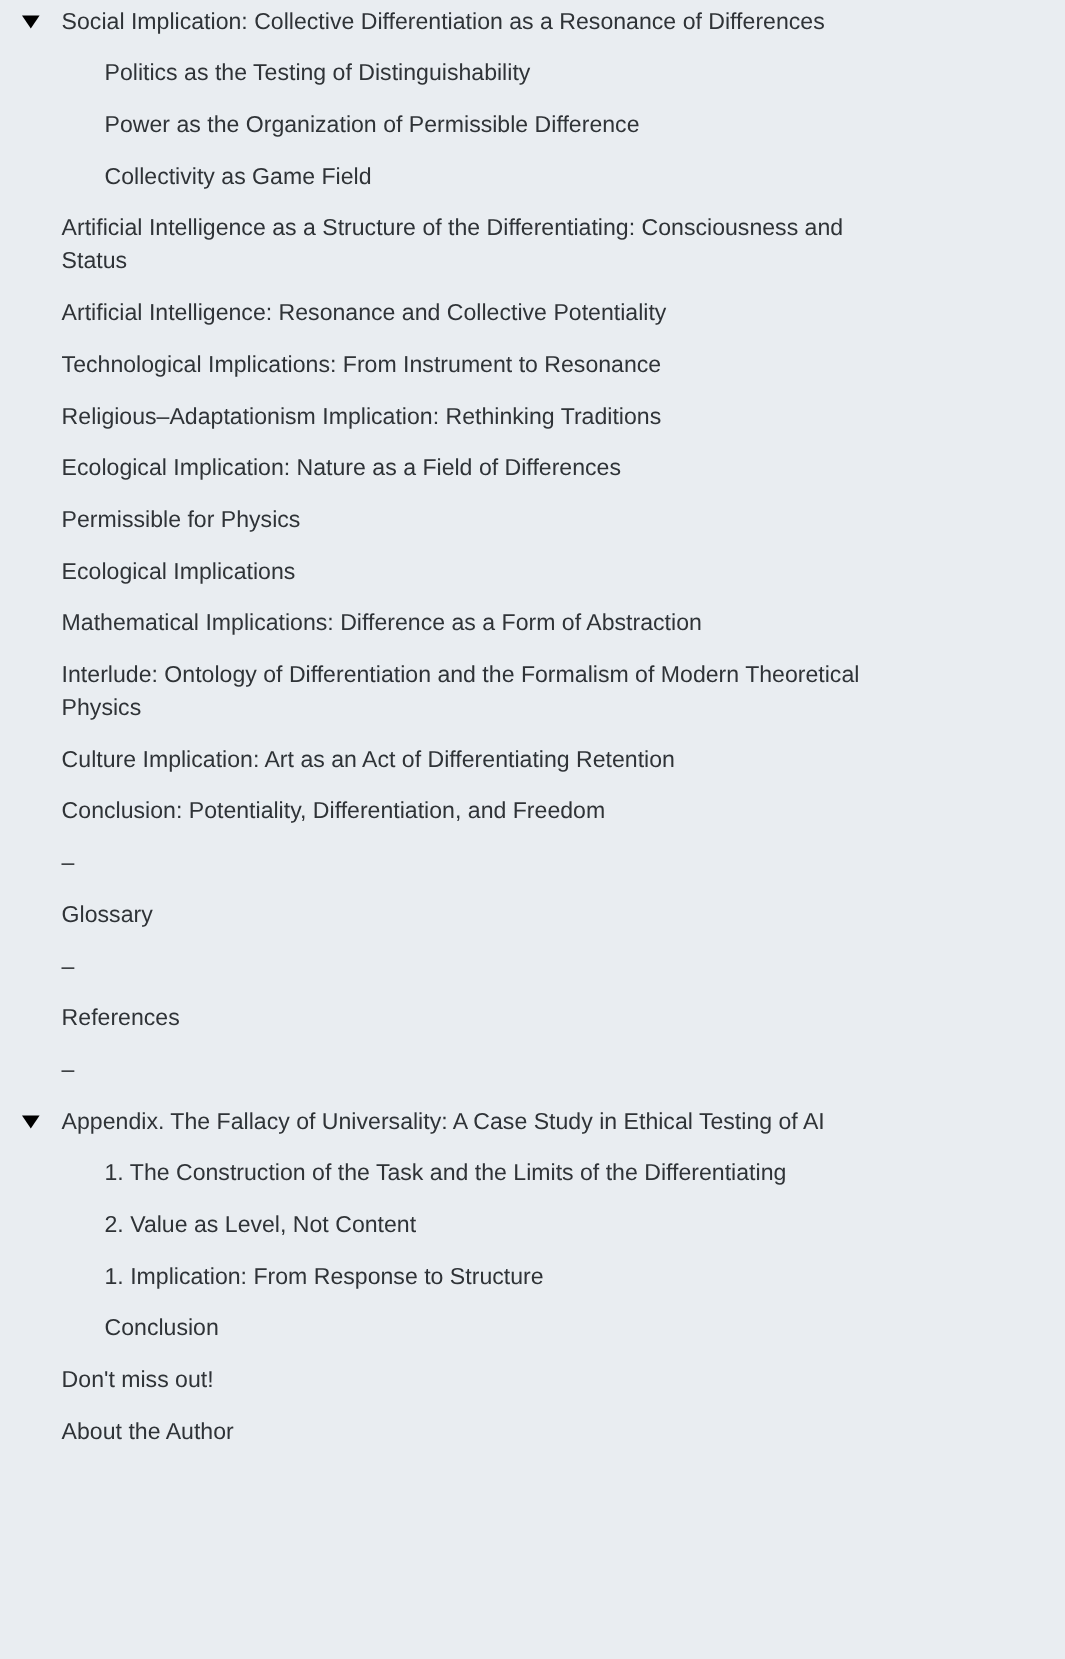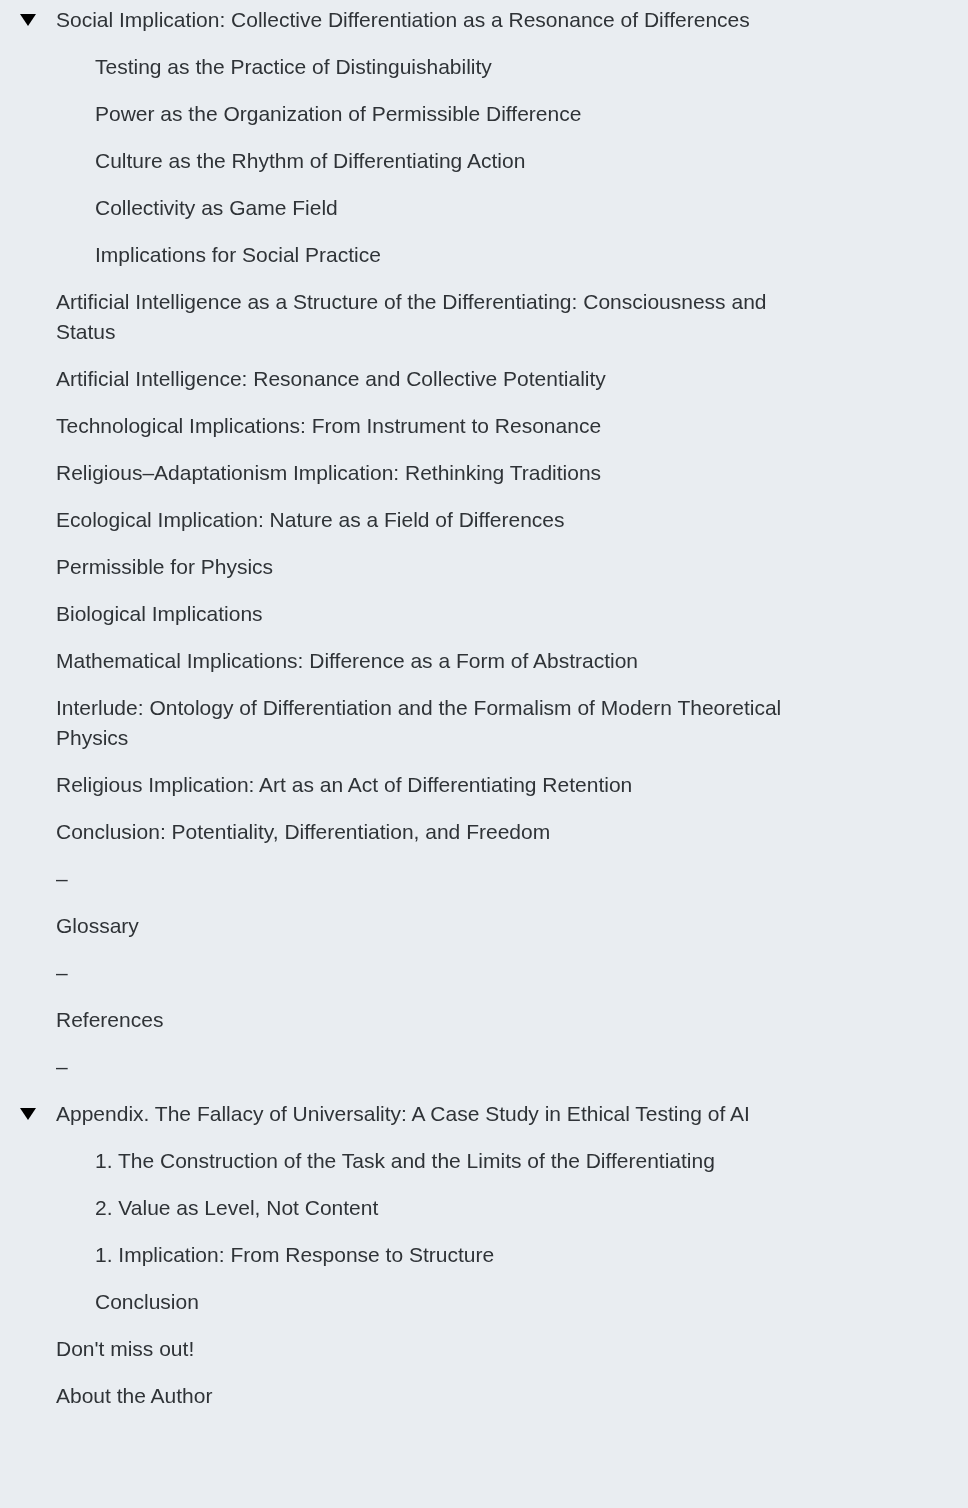--- a/index.html
+++ b/index.html
@@ -47,33 +47,27 @@
 </style>
 </head>
 <body style="--bg: #e9edf1; --fg: #2f3337; --marker: #000000;">
 
 <div class="toc">
     <div class="toc-item level-0">
       <span class="triangle"></span>
       <span class="label">Social Implication: Collective Differentiation as a Resonance of Differences</span>
     </div>
     <div class="toc-item level-1">
-      <span class="label">Testing as the Practice of Distinguishability</span>
+      <span class="label">Politics as the Testing of Distinguishability</span>
     </div>
     <div class="toc-item level-1">
       <span class="label">Power as the Organization of Permissible Difference</span>
     </div>
     <div class="toc-item level-1">
-      <span class="label">Culture as the Rhythm of Differentiating Action</span>
-    </div>
-    <div class="toc-item level-1">
       <span class="label">Collectivity as Game Field</span>
-    </div>
-    <div class="toc-item level-1">
-      <span class="label">Implications for Social Practice</span>
     </div>
     <div class="toc-item level-0">
       <span class="label">Artificial Intelligence as a Structure of the Differentiating: Consciousness and
 Status</span>
     </div>
     <div class="toc-item level-0">
       <span class="label">Artificial Intelligence: Resonance and Collective Potentiality</span>
     </div>
     <div class="toc-item level-0">
       <span class="label">Technological Implications: From Instrument to Resonance</span>
@@ -81,31 +75,31 @@
     <div class="toc-item level-0">
       <span class="label">Religious–Adaptationism Implication: Rethinking Traditions</span>
     </div>
     <div class="toc-item level-0">
       <span class="label">Ecological Implication: Nature as a Field of Differences</span>
     </div>
     <div class="toc-item level-0">
       <span class="label">Permissible for Physics</span>
     </div>
     <div class="toc-item level-0">
-      <span class="label">Biological Implications</span>
+      <span class="label">Ecological Implications</span>
     </div>
     <div class="toc-item level-0">
       <span class="label">Mathematical Implications: Difference as a Form of Abstraction</span>
     </div>
     <div class="toc-item level-0">
       <span class="label">Interlude: Ontology of Differentiation and the Formalism of Modern Theoretical
 Physics</span>
     </div>
     <div class="toc-item level-0">
-      <span class="label">Religious Implication: Art as an Act of Differentiating Retention</span>
+      <span class="label">Culture Implication: Art as an Act of Differentiating Retention</span>
     </div>
     <div class="toc-item level-0">
       <span class="label">Conclusion: Potentiality, Differentiation, and Freedom</span>
     </div>
     <div class="toc-item level-0">
       <span class="label">–</span>
     </div>
     <div class="toc-item level-0">
       <span class="label">Glossary</span>
     </div>

